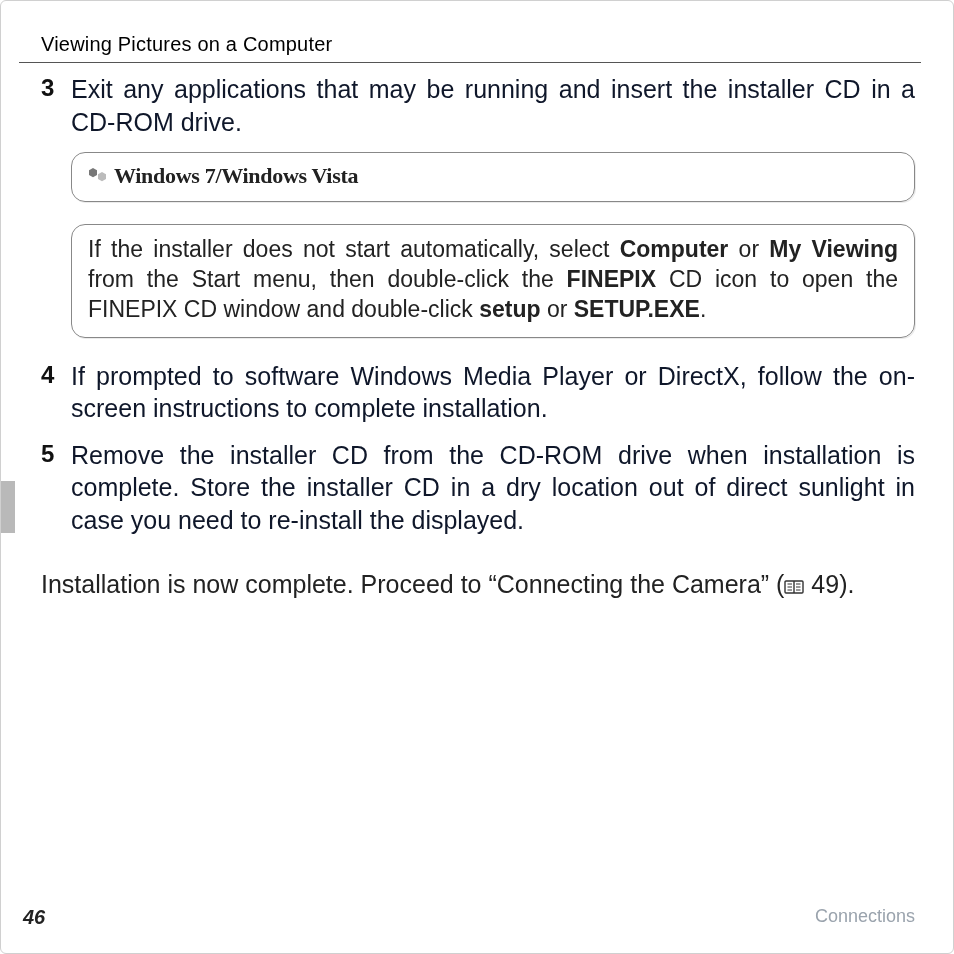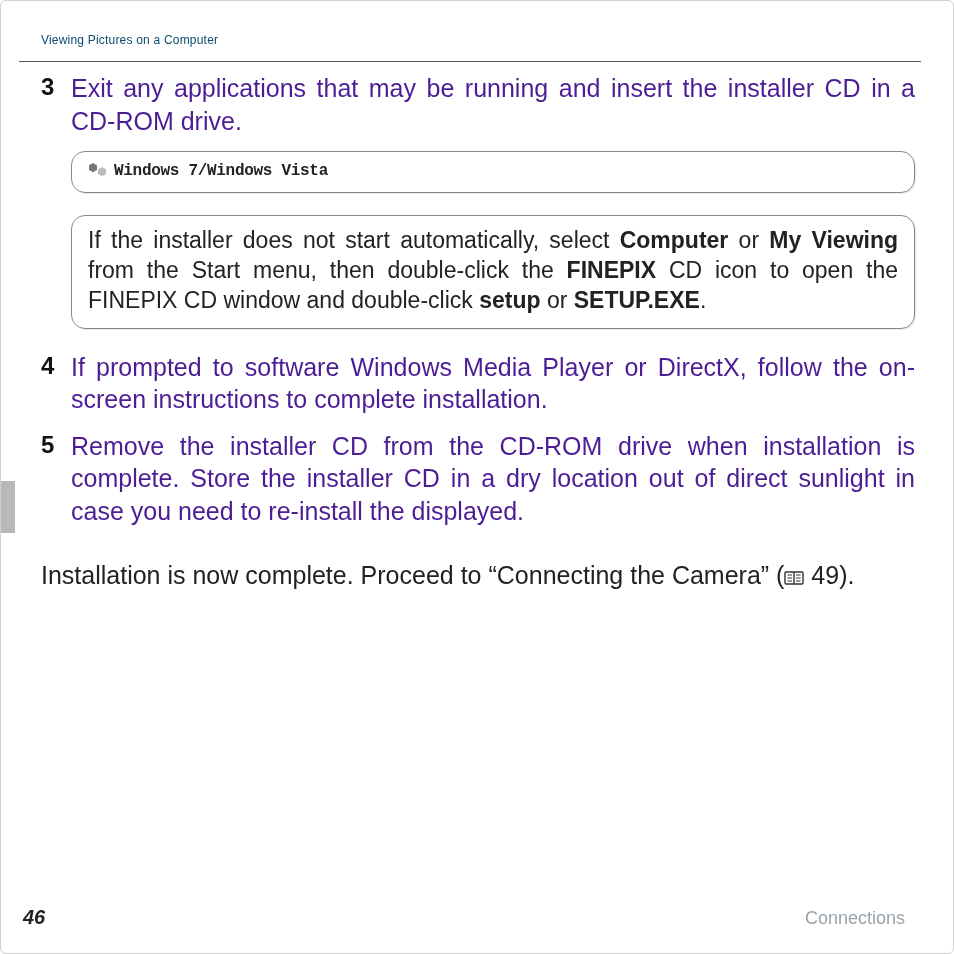--- a/index.html
+++ b/index.html
@@ -19,25 +19,25 @@
   }
   .thumb-tab {
     position: absolute;
     left: 0;
     top: 480px;
     width: 14px;
     height: 52px;
     background: #b9b9b9;
   }
   .header-title {
-    color: #0c4a6e;
-    font-size: 12px;
+    color: #000000;
+    font-size: 20px;
     font-weight: 400;
     margin-left: 26px;
-    margin-bottom: 14px;
+    margin-bottom: 6px;
     letter-spacing: 0.2px;
   }
   .header-rule {
     border: none;
     border-top: 1px solid #555;
     margin-left: 4px;
     margin-right: -6px;
     margin-bottom: 10px;
   }
   .content { margin-left: 26px; }
@@ -53,21 +53,21 @@
     width: 30px;
     flex: 0 0 30px;
     color: #111;
     font-family: "Segoe UI Semibold", "Arial Black", sans-serif;
     line-height: 30px;
   }
   .step-body {
     flex: 1;
     font-size: 25px;
     line-height: 1.3;
-    color: #4c1d95;
+    color: #0f172a;
   }
   .indent-para {
     margin-left: 30px;
     font-size: 25px;
     line-height: 1.3;
     text-align: justify;
     margin-bottom: 14px;
   }
   .final-para {
     font-size: 25px;
@@ -84,42 +84,42 @@
     margin-top: 6px;
     box-shadow: 1px 1px 0 rgba(0,0,0,0.08);
   }
   .callout-title-row {
     display: flex;
     align-items: center;
     gap: 6px;
   }
   .callout-title {
     font-weight: 700;
-    font-size: 16px;
-    font-family: Liberation Mono, monospace;
+    font-size: 22px;
+    font-family: Liberation Serif, serif;
     letter-spacing: -0.3px;
   }
   .callout-body {
     font-size: 23px;
     line-height: 1.3;
     text-align: justify;
   }
   .bullets-icon {
     width: 20px; height: 16px;
     position: relative;
     flex: 0 0 20px;
   }
   .bullets-icon svg { display:block; }
   b { font-weight: 700; }
   .footer {
     position: absolute;
-    left: 22px; right: 48px; bottom: 24px;
+    left: 22px; right: 38px; bottom: 24px;
     display: flex;
     justify-content: space-between;
-    align-items: flex-end;
+    align-items: flex-start;
   }
   .page-num {
     font-style: italic;
     font-weight: 700;
     font-size: 20px;
     color: #222;
   }
   .footer-section {
     color: #9aa3ad;
     font-size: 18px;

